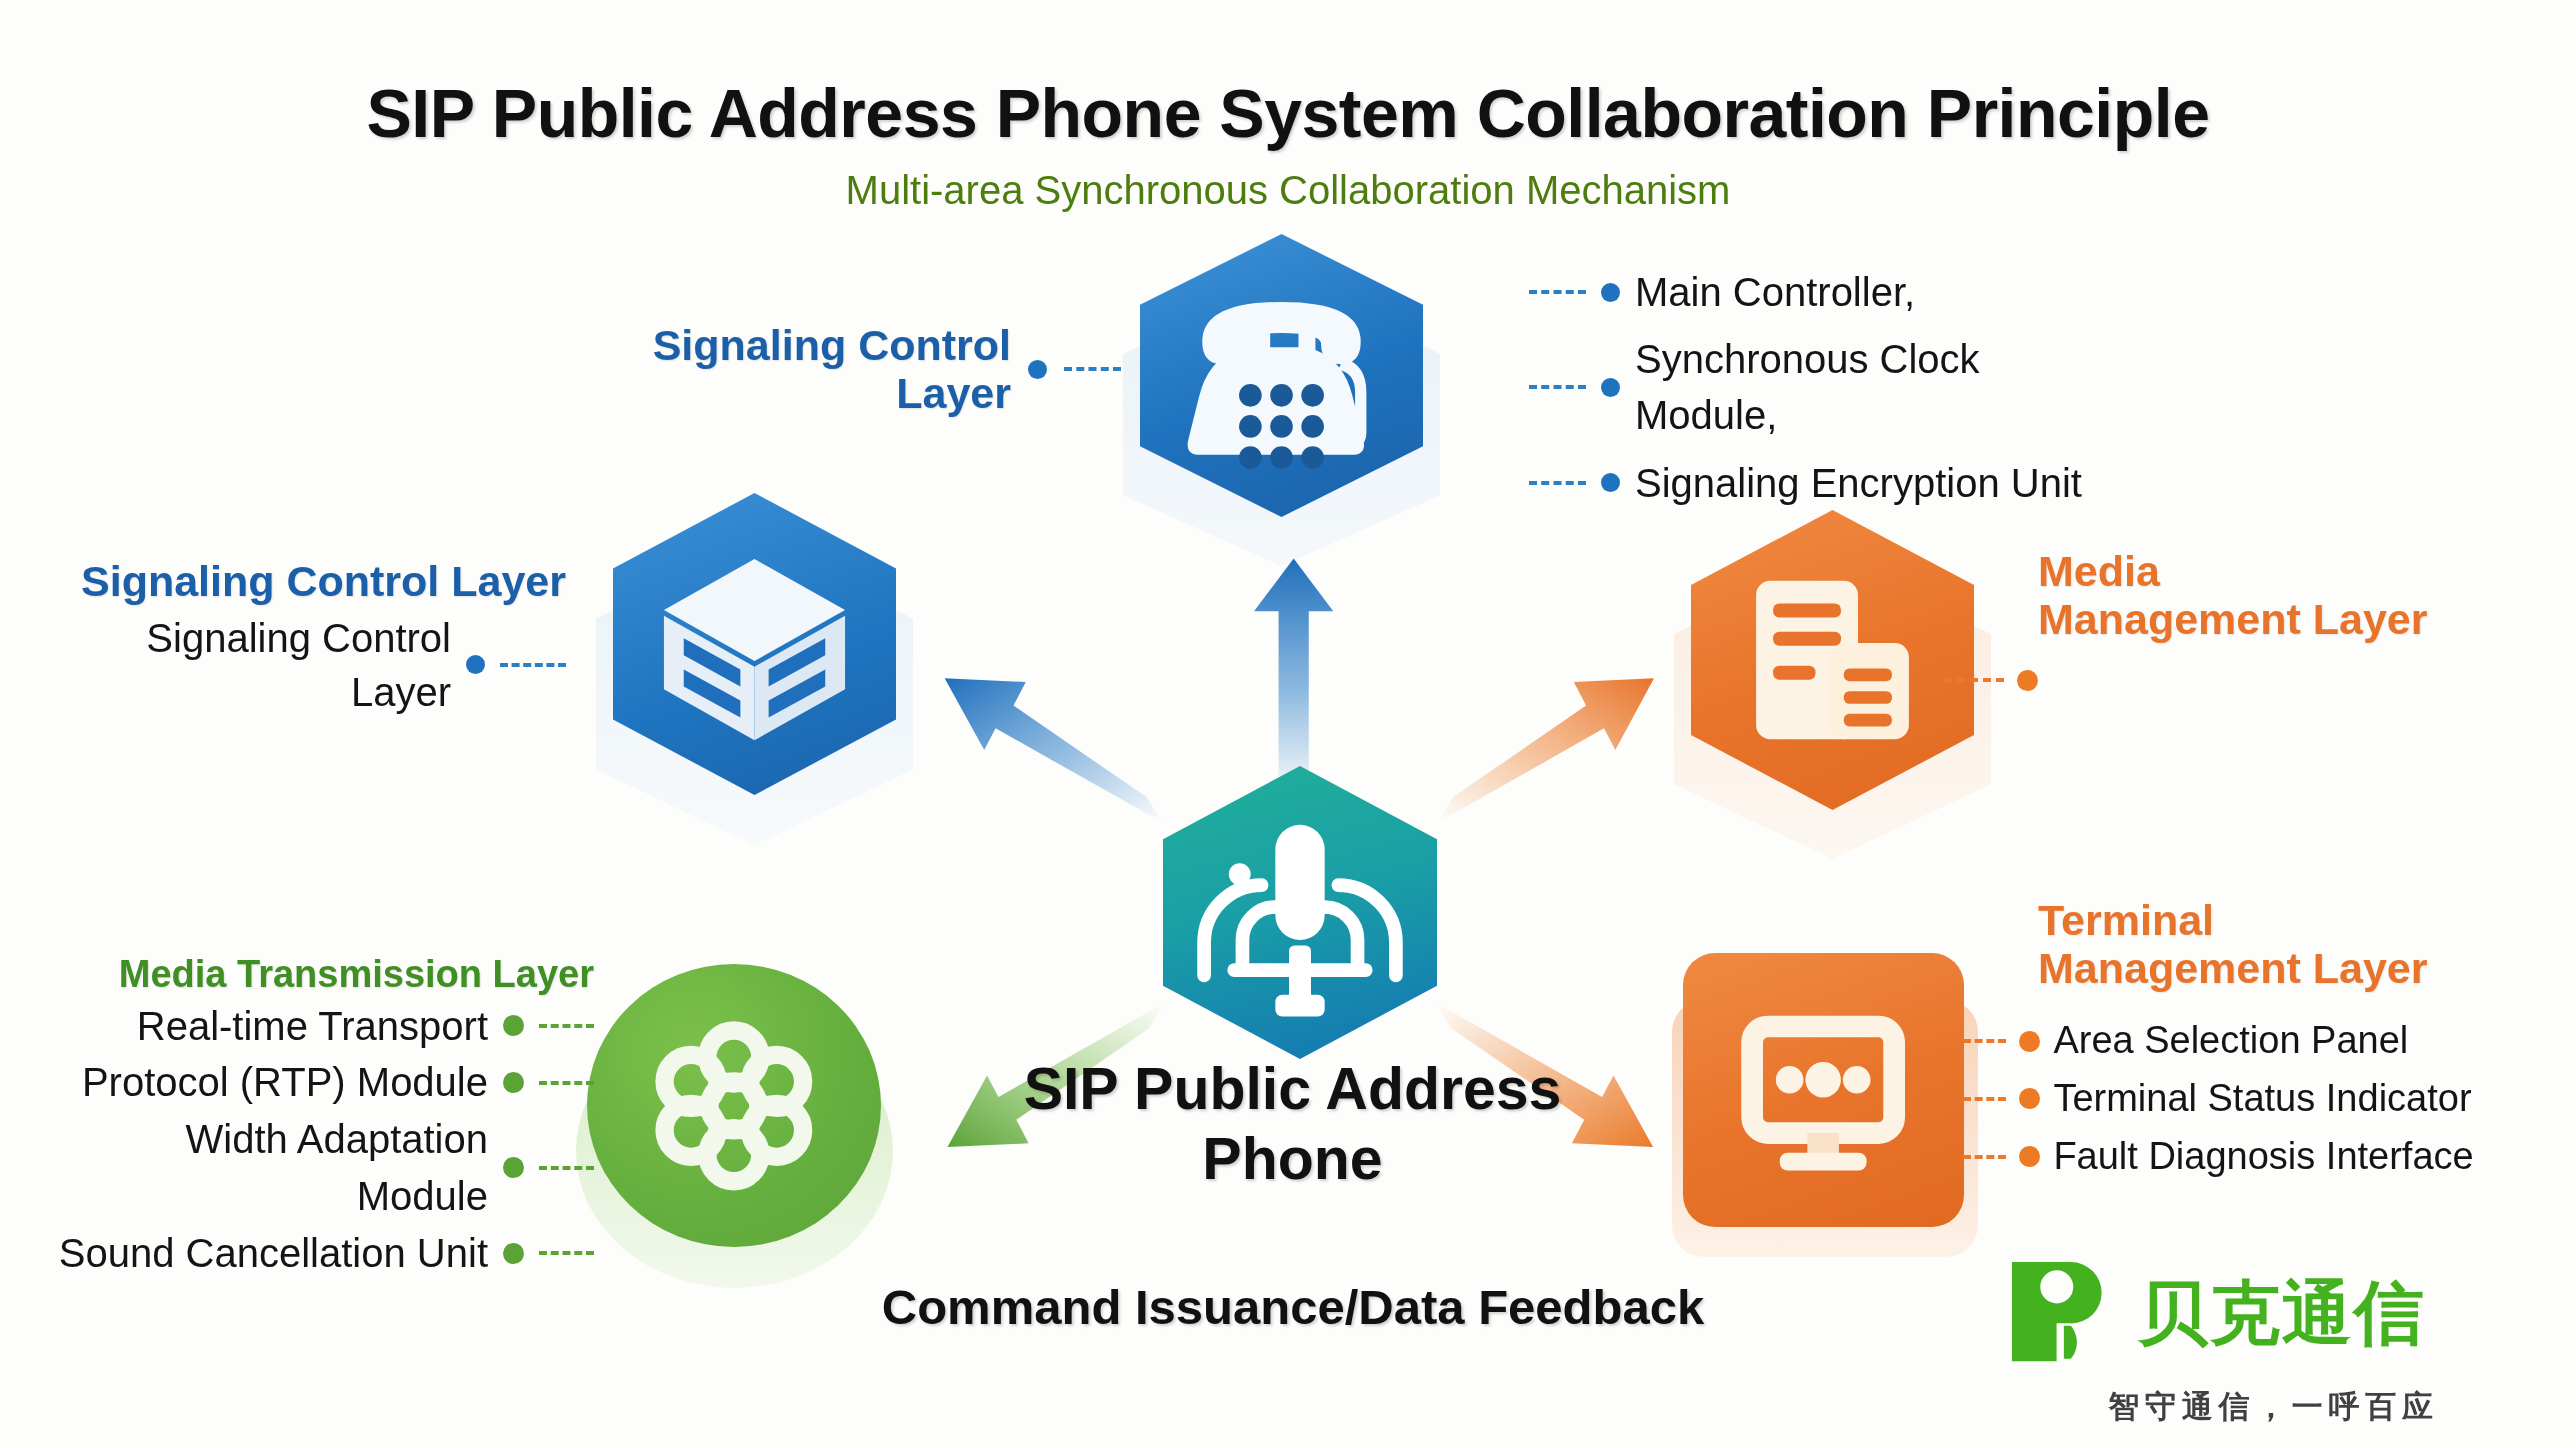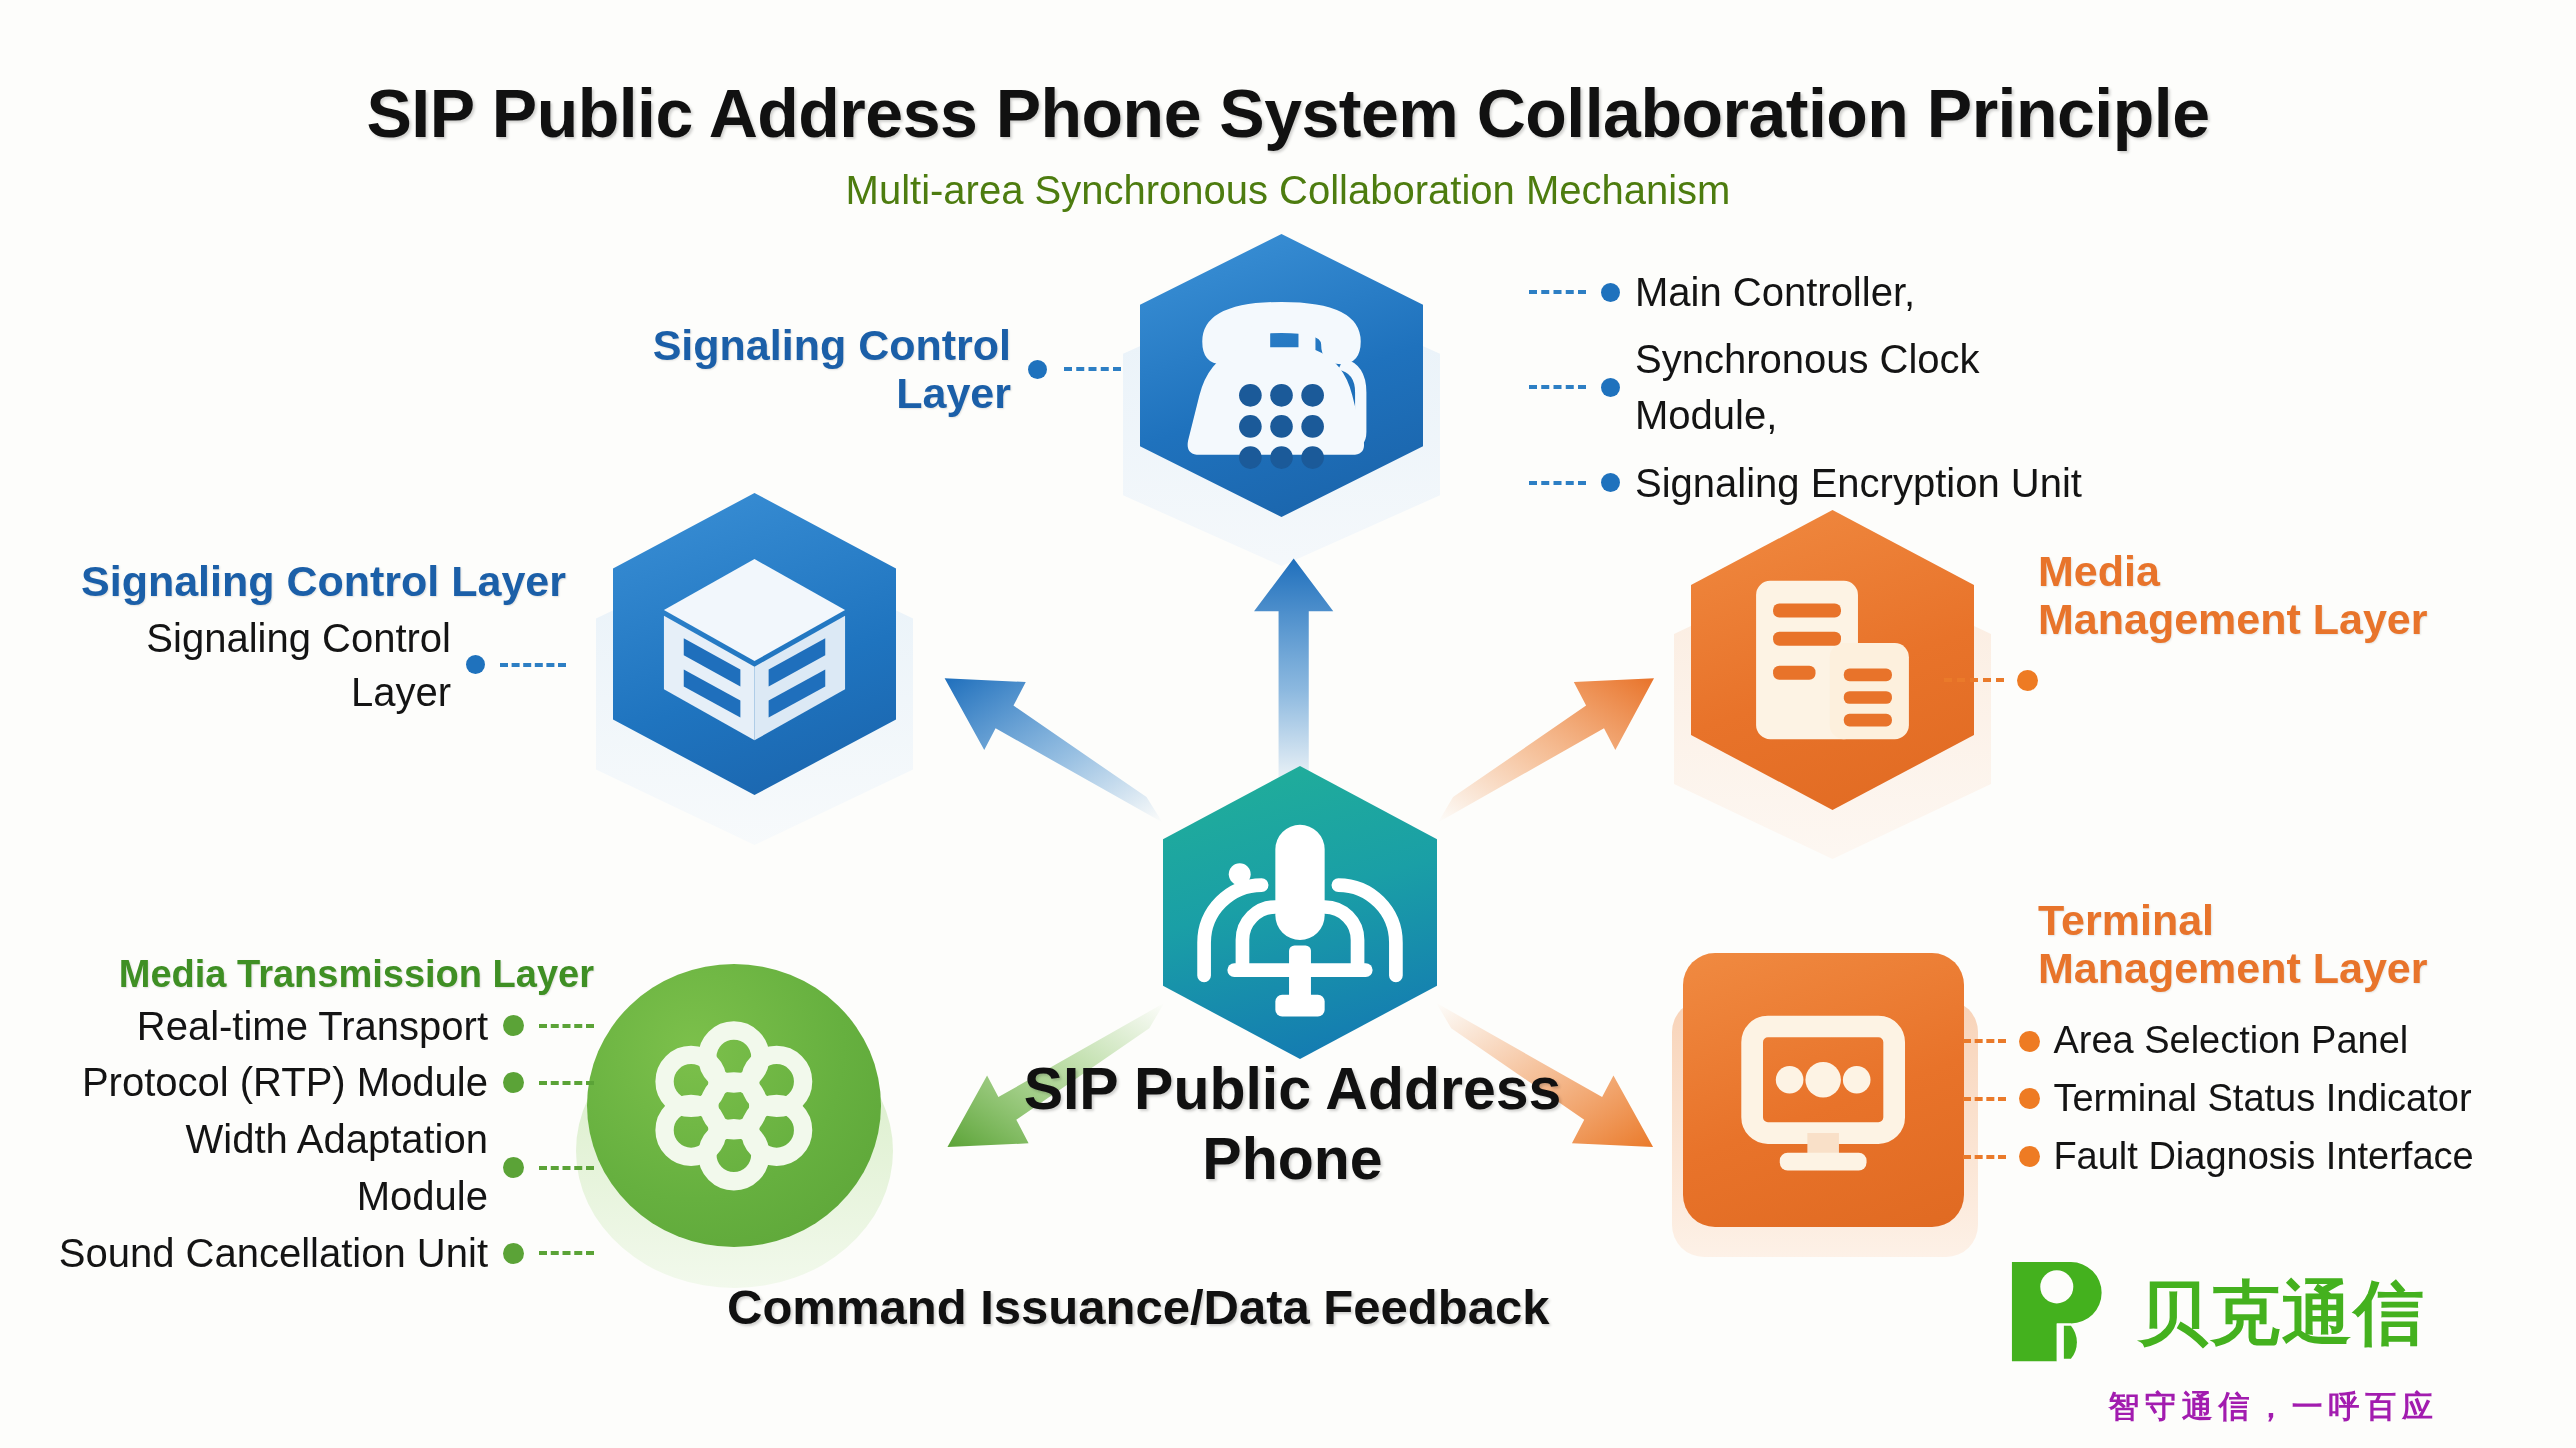--- a/index.html
+++ b/index.html
@@ -22,21 +22,21 @@
   #subtitle{
     top:168px;left:0;width:2576px;text-align:center;
     font-size:40px;color:#4d7c0f;
   }
   #center-label{
     top:1055px;left:953px;width:679px;text-align:center;
     font-size:59px;font-weight:bold;color:#111;line-height:1.18;
     text-shadow:1.9px 1.9px 2.8px rgba(0,0,0,.18);
   }
   #bottom-caption{
-    top:1279px;left:727px;width:1132px;text-align:left;
+    top:1279px;left:727px;width:1132px;text-align:center;
     font-size:49px;font-weight:bold;color:#111;
     text-shadow:1.9px 1.9px 2.8px rgba(0,0,0,.18);
   }
 
   
   .hex{
     clip-path:polygon(50% 0%,100% 25%,100% 75%,50% 100%,0% 75%,0% 25%);
     display:flex;align-items:center;justify-content:center;
   }
   .hex-shadow{
@@ -120,21 +120,21 @@
   .dot-orange{background:#ee7b23;}
   .dash{height:0;}
   .dash-blue{border-top:4.7px dashed #2d7fc4;}
   .dash-green{border-top:4.7px dashed #5ba337;}
   .dash-orange{border-top:4.7px dashed #ea7a2a;}
 
   
   #logo{top:1255px;left:2000px;width:547px;height:189px;}
   #logo-text{font-size:70px;font-weight:bold;color:#44b11e;letter-spacing:1.9px;
     font-family:"DejaVu Sans", sans-serif;}
-  #logo-tagline{font-size:31px;font-weight:bold;color:#a21caf;letter-spacing:5.7px;
+  #logo-tagline{font-size:31px;font-weight:bold;color:#404040;letter-spacing:5.7px;
     font-family:"DejaVu Sans", sans-serif;white-space:nowrap;}
 </style>
 </head>
 <body>
 
 <div id="stage">
 
   <svg class="abs" style="top:0;left:0;width:2576px;height:1448px;pointer-events:none;" viewBox="0 0 2730 1535" width="2576" height="1448">
     <defs>
       <linearGradient id="gUp" x1="0" y1="1" x2="0" y2="0">

